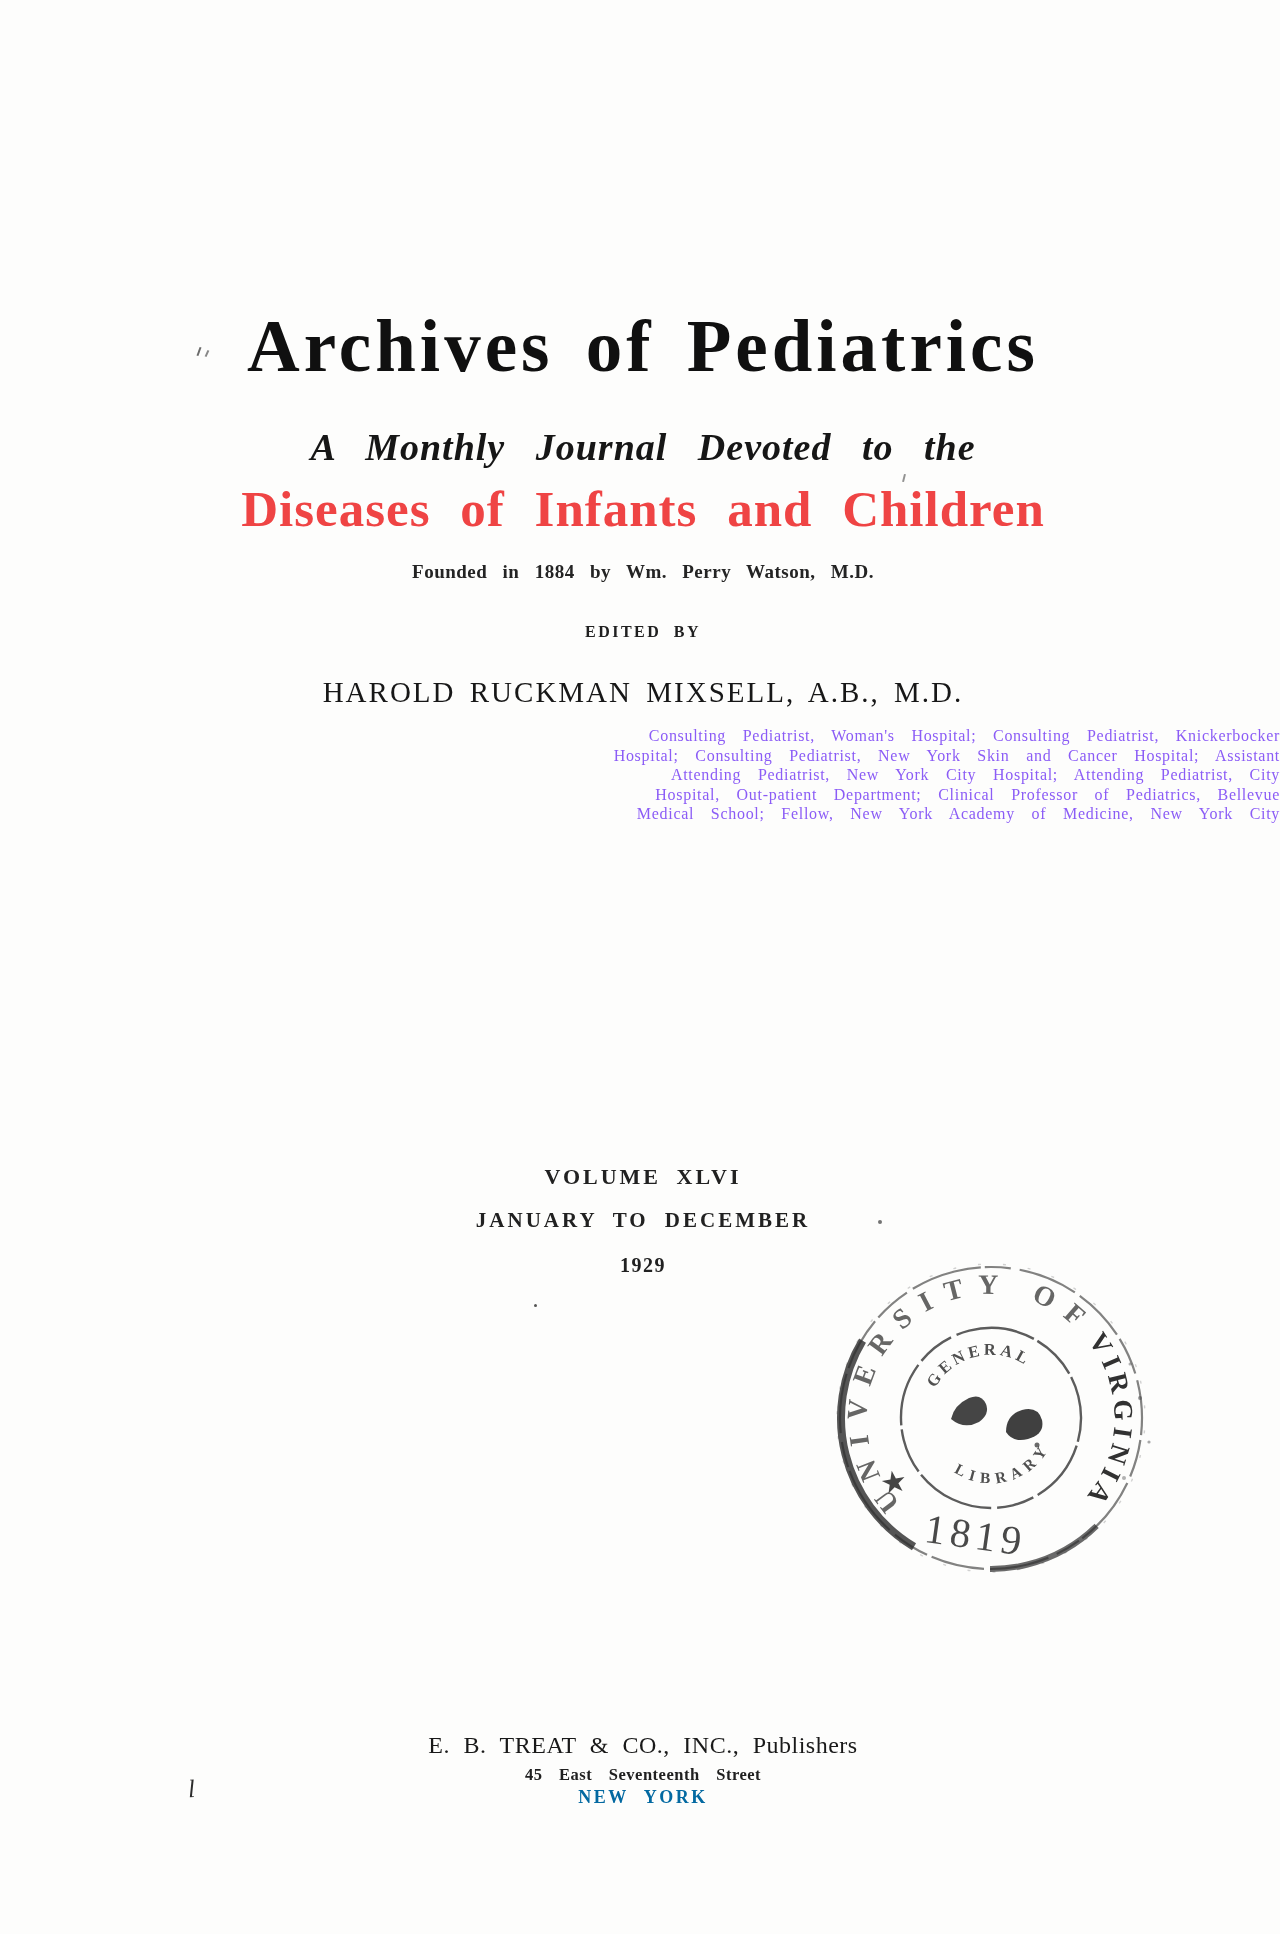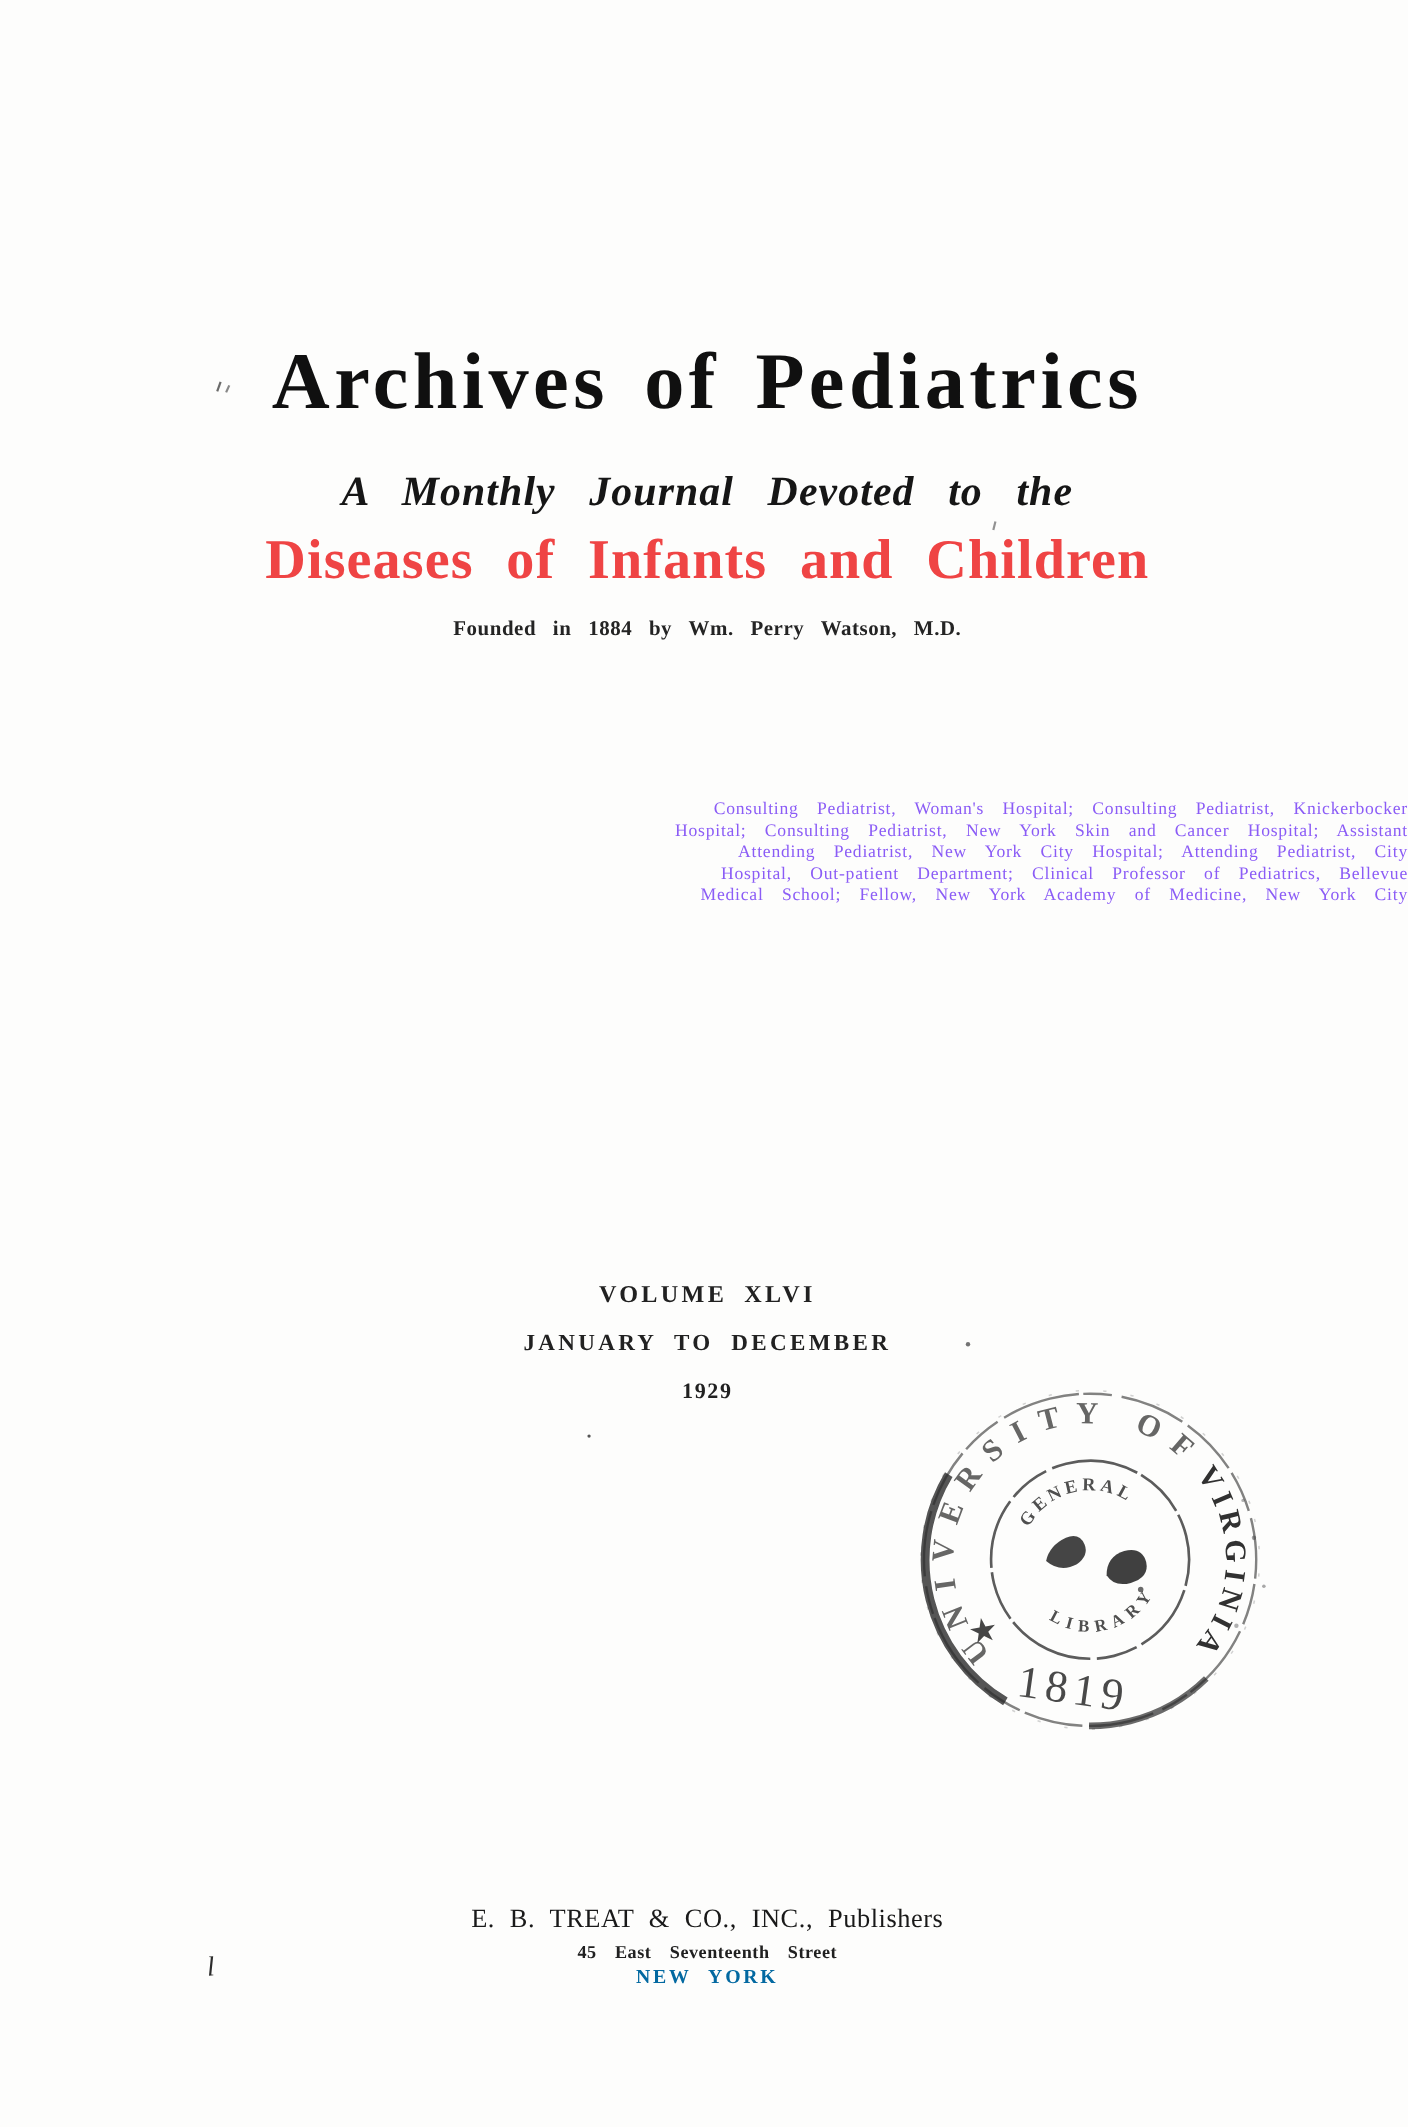--- a/index.html
+++ b/index.html
@@ -40,21 +40,23 @@
   <span class="tick" style="left:198px;top:347px;width:2px;height:9px;transform:rotate(20deg);opacity:.75;"></span>
   <span class="tick" style="left:206px;top:350px;width:2px;height:7px;transform:rotate(24deg);opacity:.6;"></span>
 
   <div class="line tagline">A Monthly Journal Devoted to the</div>
 
   <h2 class="line subtitle" style="margin:0;">Diseases of Infants and Children</h2>
 
   <div class="line founded">Founded in 1884 by Wm. Perry Watson, M.D.</div>
   <span class="tick" style="left:903px;top:474px;width:2px;height:8px;transform:rotate(14deg);opacity:.55;"></span>
 
+  <div class="line editedby">EDITED BY</div>
 
+  <div class="line editor">HAROLD RUCKMAN MIXSELL, A.B., M.D.</div>
 
   <div class="creds">
     <div>Consulting Pediatrist, Woman's Hospital; Consulting Pediatrist, Knickerbocker</div>
     <div>Hospital; Consulting Pediatrist, New York Skin and Cancer Hospital; Assistant</div>
     <div>Attending Pediatrist, New York City Hospital; Attending Pediatrist, City</div>
     <div>Hospital, Out-patient Department; Clinical Professor of Pediatrics, Bellevue</div>
     <div>Medical School; Fellow, New York Academy of Medicine, New York City</div>
   </div>
 
   <div class="line vol">VOLUME XLVI</div>

